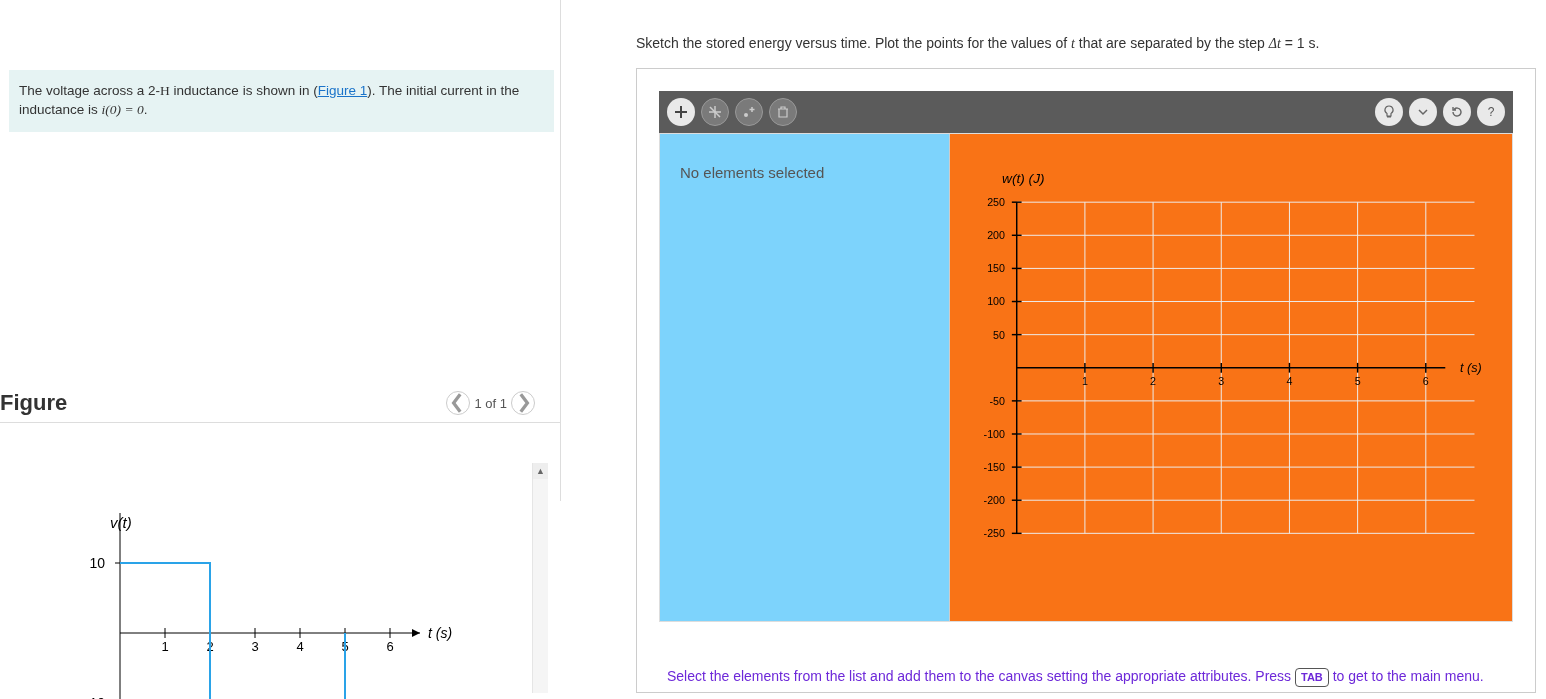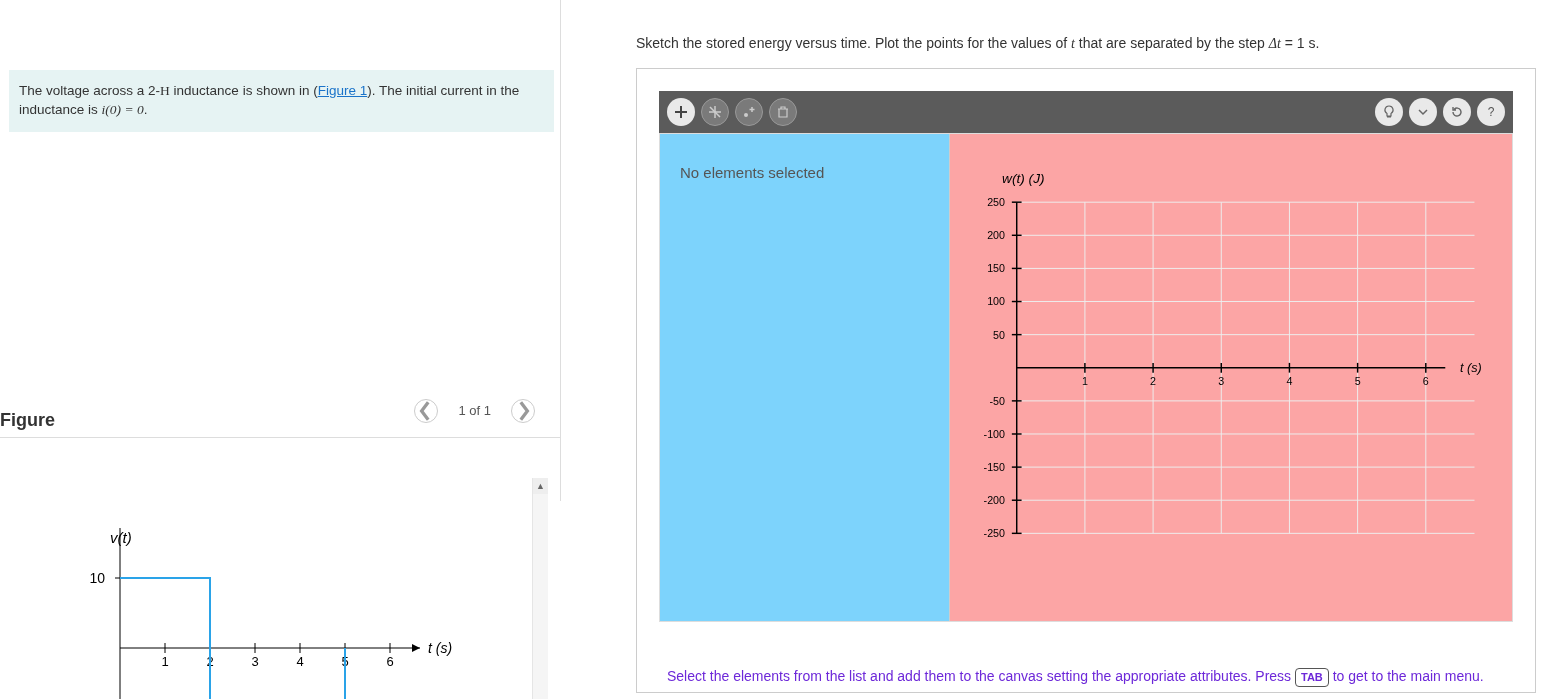--- a/index.html
+++ b/index.html
@@ -3,40 +3,40 @@
 <meta charset="utf-8">
 <style>
   * { box-sizing: border-box; margin: 0; padding: 0; }
   body { font-family: Arial, Helvetica, sans-serif; font-size: 13px; color: #333; background: #fff; width: 1546px; height: 699px; overflow: hidden; position: relative; }
   .left-panel { position: absolute; left: 0; top: 0; width: 560px; height: 699px; }
   .right-panel { position: absolute; left: 560px; top: 0; width: 986px; height: 501px; border-left: 1px solid #ddd; }
   .problem-box { margin: 9px; margin-top: 70px; padding: 12px 10px; background: #e6f3f3; color: #333; font-size: 13.5px; line-height: 1.4; width: 545px;}
   .problem-box .link { color: #1a73c9; text-decoration: underline; cursor: pointer; }
   .figure-section { position: absolute; top: 390px; left: 0; width: 560px; }
   .figure-header { display: flex; align-items: center; justify-content: space-between; border-bottom: 1px solid #ddd; padding-bottom: 6px; padding-right: 25px; }
-  .figure-title { font-size: 18px; font-weight: bold; margin-top: 20px; }
-  .figure-nav { display: flex; align-items: center; gap: 20px; color: #555; font-size: 13px; }
+  .figure-title { font-size: 22px; font-weight: bold; }
+  .figure-nav { display: flex; align-items: center; gap: 4px; color: #555; font-size: 13px; }
   .navbtn { width: 24px; height: 24px; border-radius: 50%; border: 1px solid #ccc; display: flex; align-items: center; justify-content: center; color: #888; cursor: pointer; background:#fff; }
   .figure-body { position: relative; height: 270px; }
   .scrollbar { position:absolute; right:12px; top:40px; bottom:0; width:16px; background:#f5f5f5; border-left:1px solid #e5e5e5;}
   .scrollbar-up { position:absolute; top:0; left:0; right:0; height:16px; background:#eee; display:flex; align-items:center; justify-content:center; font-size:9px; color:#666;}
   
   .instr { position: absolute; top: 35px; left: 75px; right: 20px; font-size: 14px; color: #333; }
   .instr .it { font-style: italic; font-family: "Times New Roman", serif; }
   
   .graph-widget { position: absolute; top: 68px; left: 75px; width: 900px; height: 625px; border: 1px solid #ccc; background: #fff; }
   .toolbar { position: absolute; top: 22px; left: 22px; right: 22px; height: 42px; background: #5b5b5b; display:flex; align-items:center; padding: 0 8px; justify-content: space-between;}
   .tool-group { display:flex; gap:6px; align-items:center; }
   .tbtn { width: 28px; height: 28px; border-radius: 50%; background: #e9e9e9; display:flex; align-items:center; justify-content:center; cursor:pointer; color:#444; }
   .tbtn.dark { background: #7a7a7a; color:#eee; border:1px solid #999;}
   .tbtn svg { width:16px; height:16px; }
   
   .canvas-row { position:absolute; top:64px; left:22px; right:22px; bottom: 70px; display:flex; border:1px solid #ddd; }
   .side-pane { width: 290px; background: #7dd3fc; border-right:1px solid #ccc; padding: 30px 20px; color:#555; font-size:15px;}
-  .plot-pane { flex:1; background:#fca5a5; position:relative; }
+  .plot-pane { flex:1; background:#f97316; position:relative; }
   
   .hint-row { position:absolute; bottom: 5px; left: 30px; right:30px; font-size:14px; color:#6d28d9; line-height:1.5; }
   .tab-key { display:inline-block; border:1px solid #555; border-radius:4px; padding: 0 5px; font-size:11px; font-weight:bold; vertical-align:middle; }
   
   svg text { font-family: Arial, sans-serif; }
 </style>
 </head>
 <body>
 
 <div class="left-panel">

